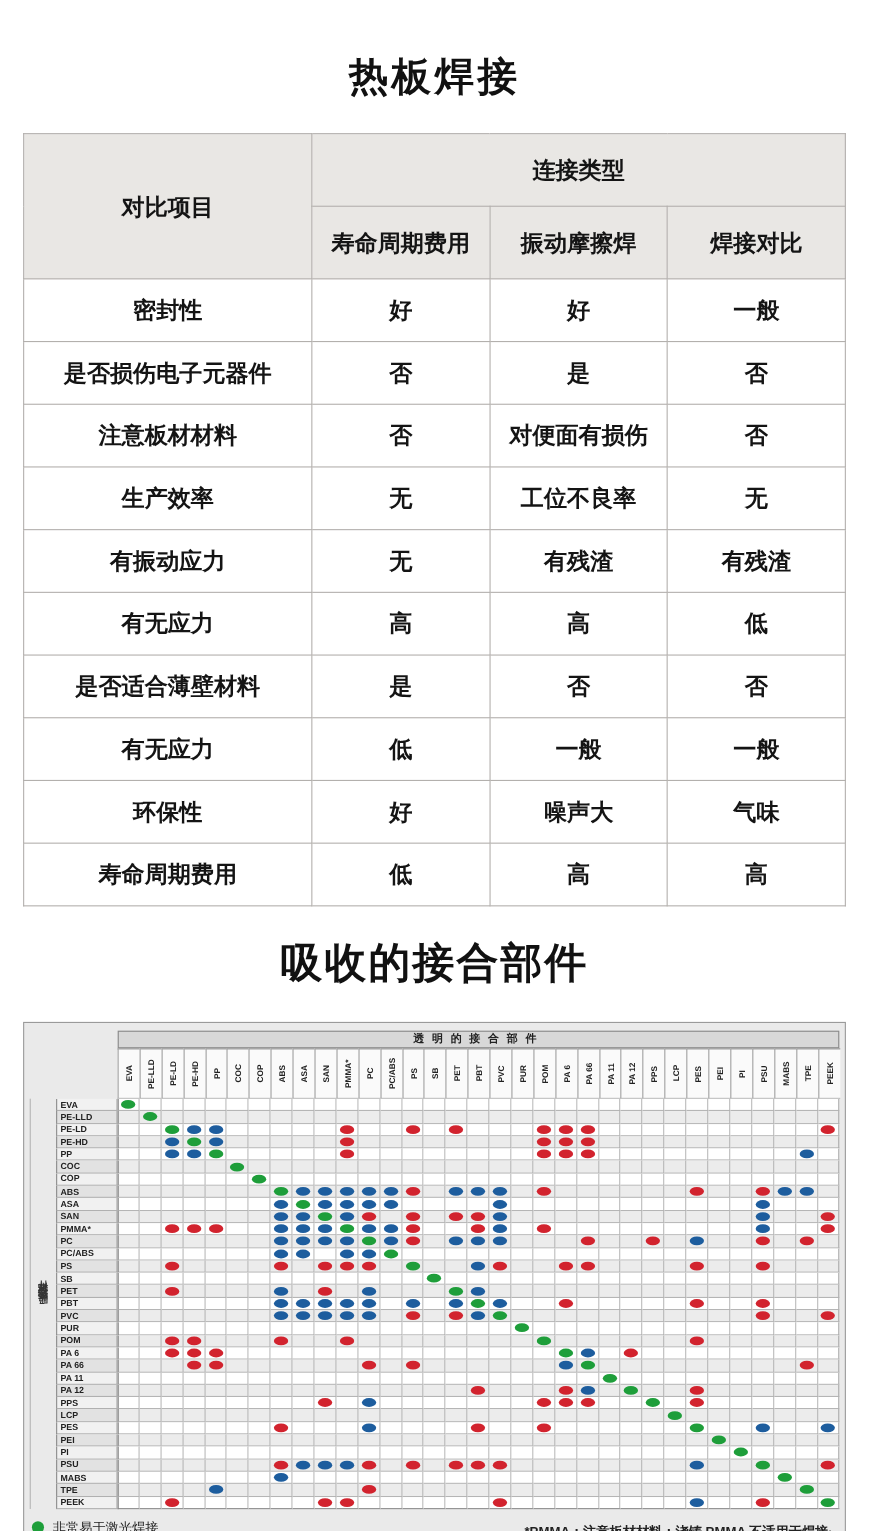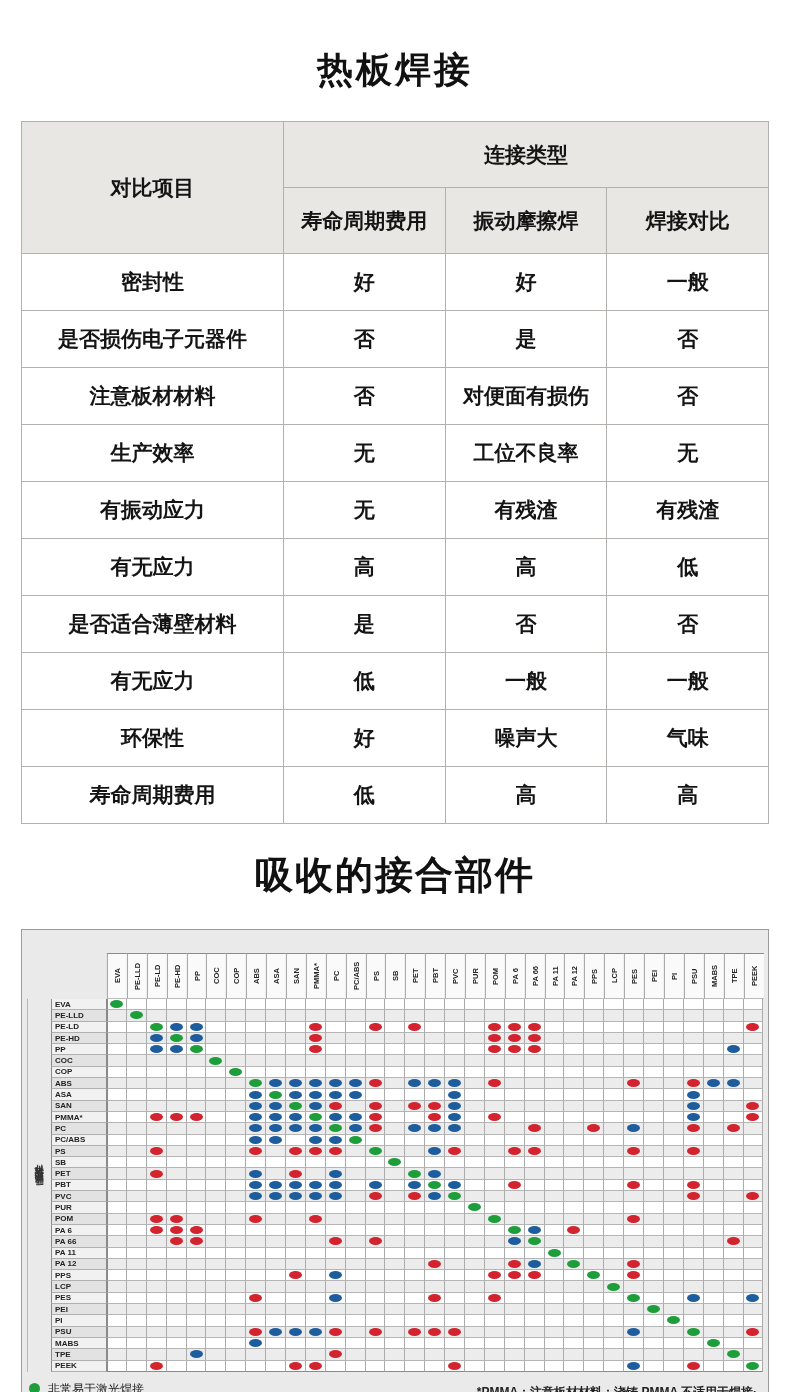--- a/index.html
+++ b/index.html
@@ -128,20 +128,21 @@
         <td>高</td>
         <td>高</td>
       </tr>
     </tbody>
 </table>
 
 <div id="title2" class="title">吸收的接合部件</div>
 
 <div id="panel">
   <div id="mx">
+      <div class="band" style="grid-area: 1 / 3 / auto / span 33;">透明的接合部件</div>
       <div class="lv" style="grid-area: 3 / 1 / span 33;">吸收的接合部件</div>
       <div class="cl" style="grid-area: 2 / 3;">EVA</div>
       <div class="cl" style="grid-area: 2 / 4;">PE-LLD</div>
       <div class="cl" style="grid-area: 2 / 5;">PE-LD</div>
       <div class="cl" style="grid-area: 2 / 6;">PE-HD</div>
       <div class="cl" style="grid-area: 2 / 7;">PP</div>
       <div class="cl" style="grid-area: 2 / 8;">COC</div>
       <div class="cl" style="grid-area: 2 / 9;">COP</div>
       <div class="cl" style="grid-area: 2 / 10;">ABS</div>
       <div class="cl" style="grid-area: 2 / 11;">ASA</div>

